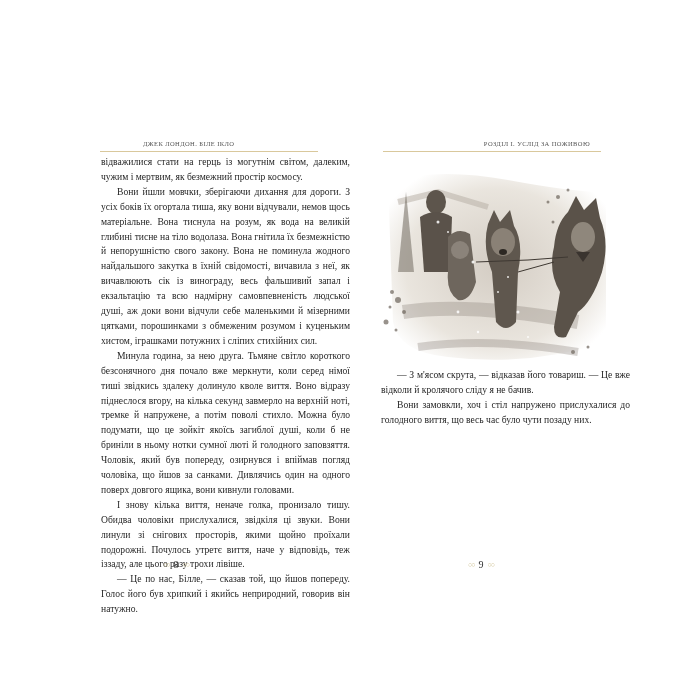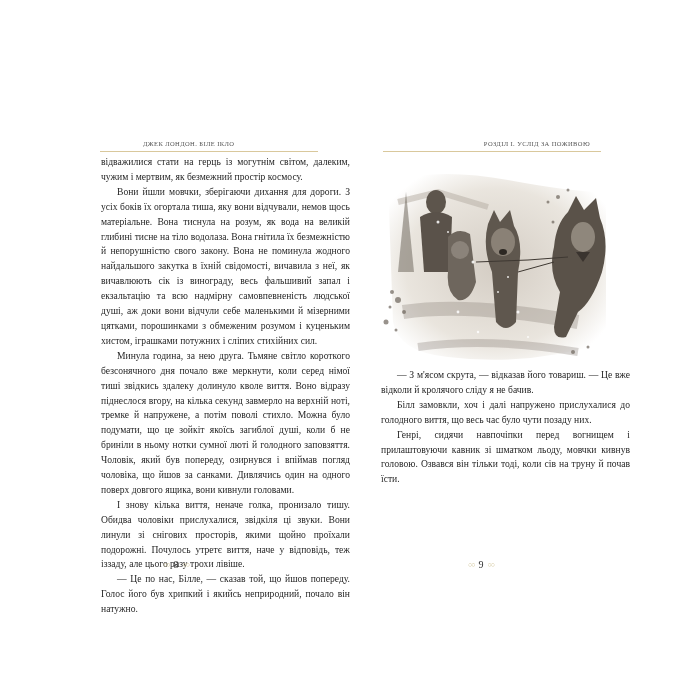--- a/index.html
+++ b/index.html
@@ -33,21 +33,21 @@
 <body>
 
 <div class="page page-left">
   <div class="running-head">Джек Лондон. Біле Ікло</div>
   <div class="head-rule"></div>
   <div class="body-text">
     <p class="no-indent">відважилися стати на герць із могутнім світом, далеким, чужим і мертвим, як безмежний простір космосу.</p>
     <p>Вони йшли мовчки, зберігаючи дихання для дороги. З усіх боків їх огортала тиша, яку вони відчували, немов щось матеріальне. Вона тиснула на розум, як вода на великій глибині тисне на тіло водолаза. Вона гнітила їх безмежністю й непорушністю свого закону. Вона не поминула жодного найдальшого закутка в їхній свідомості, вичавила з неї, як вичавлюють сік із винограду, весь фальшивий запал і екзальтацію та всю надмірну самовпевненість людської душі, аж доки вони відчули себе маленькими й мізерними цятками, порошинками з обмеженим розумом і куценьким хистом, іграшками потужних і сліпих стихійних сил.</p>
     <p>Минула година, за нею друга. Тьмяне світло короткого безсонячного дня почало вже меркнути, коли серед німої тиші звідкись здалеку долинуло кволе виття. Воно відразу піднеслося вгору, на кілька секунд завмерло на верхній ноті, тремке й напружене, а потім поволі стихло. Можна було подумати, що це зойкіт якоїсь загиблої душі, коли б не бриніли в ньому нотки сумної люті й голодного заповзяття. Чоловік, який був попереду, озирнувся і впіймав погляд чоловіка, що йшов за санками. Дивлячись один на одного поверх довгого ящика, вони кивнули головами.</p>
     <p>І знову кілька виття, неначе голка, пронизало тишу. Обидва чоловіки прислухалися, звідкіля ці звуки. Вони линули зі снігових просторів, якими щойно проїхали подорожні. Почулось утретє виття, наче у відповідь, теж іззаду, але цього разу трохи лівіше.</p>
-    <p>— Це по нас, Білле, — сказав той, що йшов попереду. Голос його був хрипкий і якийсь неприродний, почало він натужно.</p>
+    <p>— Це по нас, Білле, — сказав той, що йшов попереду. Голос його був хрипкий і якийсь неприродний, говорив він натужно.</p>
   </div>
   <div class="folio">
     <span class="orn">○○</span>
     <span>8</span>
     <span class="orn">○○</span>
   </div>
 </div>
 
 <div class="page page-right">
   <div class="running-head">Розділ I. Услід за поживою</div>
@@ -110,21 +110,20 @@
           <circle cx="100" cy="170" r="1.2"></circle>
         <circle cx="150" cy="175" r="1"></circle>
           <circle cx="80" cy="150" r="1.4"></circle>
           <circle cx="130" cy="115" r="1"></circle>
       </g>
     </svg>
   </div>
 
   <div class="body-text">
     <p>— З м'ясом скрута, — відказав його товариш. — Це вже відколи й кролячого сліду я не бачив.</p>
-    <p>Білл замовкли, хоч і далі напружено прислухалися до голодного виття, що весь час було чути позаду них.</p>
-    <p>Генрі, сидячи навпочіпки перед вогнищем і прилаштовуючи кавник зі шматком льоду, мовчки кивнув головою. Озвався він тільки тоді, коли сів на труну й почав їсти.</p>
+    <p>Вони замовкли, хоч і стіл напружено прислухалися до голодного виття, що весь час було чути позаду них.</p>
   </div>
   <div class="folio">
     <span class="orn">○○</span>
     <span>9</span>
     <span class="orn">○○</span>
   </div>
 </div>
 
 </body></html>

